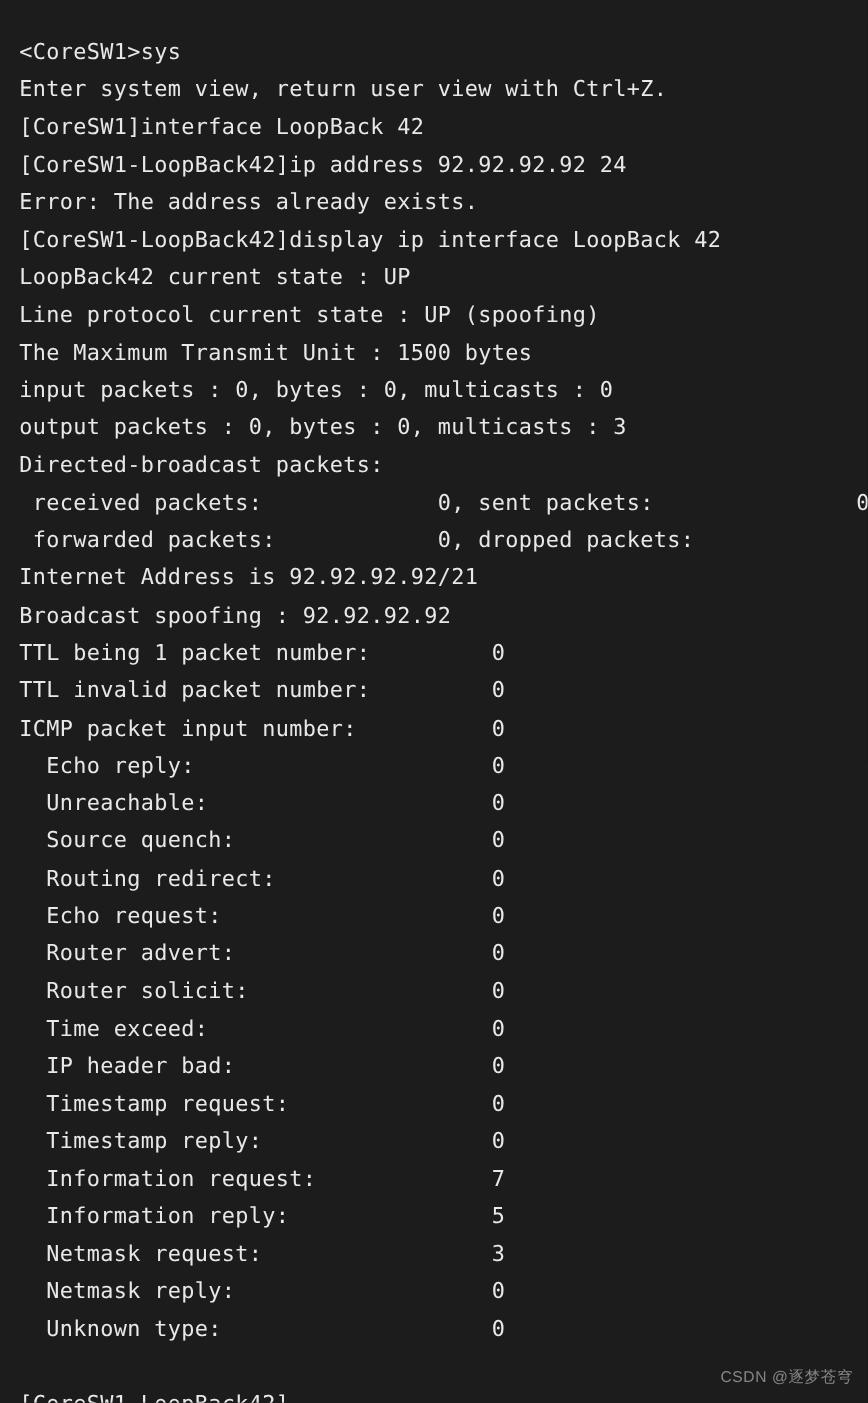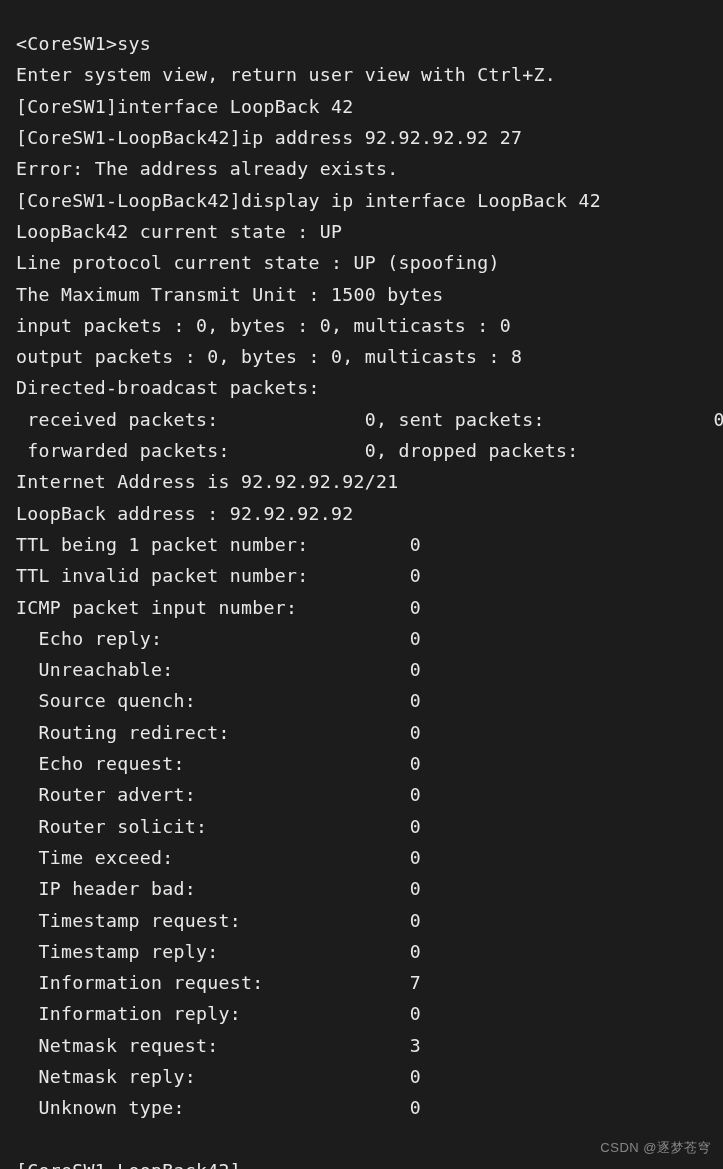--- a/index.html
+++ b/index.html
@@ -32,48 +32,48 @@
     color: rgba(220,220,220,0.55);
     letter-spacing: 0.5px;
   }
 </style>
 </head>
 <body>
 
 <pre id="terminal"><span>&lt;CoreSW1&gt;sys</span>
 <span>Enter system view, return user view with Ctrl+Z.</span>
 <span>[CoreSW1]interface LoopBack 42</span>
-<span>[CoreSW1-LoopBack42]ip address 92.92.92.92 27</span>
+<span>[CoreSW1-LoopBack42]ip address 92.92.92.92 24</span>
 <span>Error: The address already exists.</span>
 <span>[CoreSW1-LoopBack42]display ip interface LoopBack 42</span>
 <span>LoopBack42 current state : UP</span>
 <span>Line protocol current state : UP (spoofing)</span>
 <span>The Maximum Transmit Unit : 1500 bytes</span>
 <span>input packets : 0, bytes : 0, multicasts : 0</span>
-<span>output packets : 0, bytes : 0, multicasts : 8</span>
+<span>output packets : 0, bytes : 0, multicasts : 3</span>
 <span>Directed-broadcast packets:</span>
 <span> received packets:             0, sent packets:               0</span>
 <span> forwarded packets:            0, dropped packets:               0</span>
 <span>Internet Address is 92.92.92.92/21</span>
-<span>LoopBack address : 92.92.92.92</span>
+<span>Broadcast spoofing : 92.92.92.92</span>
 <span>TTL being 1 packet number:         0</span>
 <span>TTL invalid packet number:         0</span>
 <span>ICMP packet input number:          0</span>
 <span>  Echo reply:                      0</span>
 <span>  Unreachable:                     0</span>
 <span>  Source quench:                   0</span>
 <span>  Routing redirect:                0</span>
 <span>  Echo request:                    0</span>
 <span>  Router advert:                   0</span>
 <span>  Router solicit:                  0</span>
 <span>  Time exceed:                     0</span>
 <span>  IP header bad:                   0</span>
 <span>  Timestamp request:               0</span>
 <span>  Timestamp reply:                 0</span>
 <span>  Information request:             7</span>
-<span>  Information reply:               0</span>
+<span>  Information reply:               5</span>
 <span>  Netmask request:                 3</span>
 <span>  Netmask reply:                   0</span>
 <span>  Unknown type:                    0</span>
 <span></span>
 <span>[CoreSW1-LoopBack42]</span></pre>
 
 <div class="watermark">CSDN @逐梦苍穹</div>
 
 </body></html>

